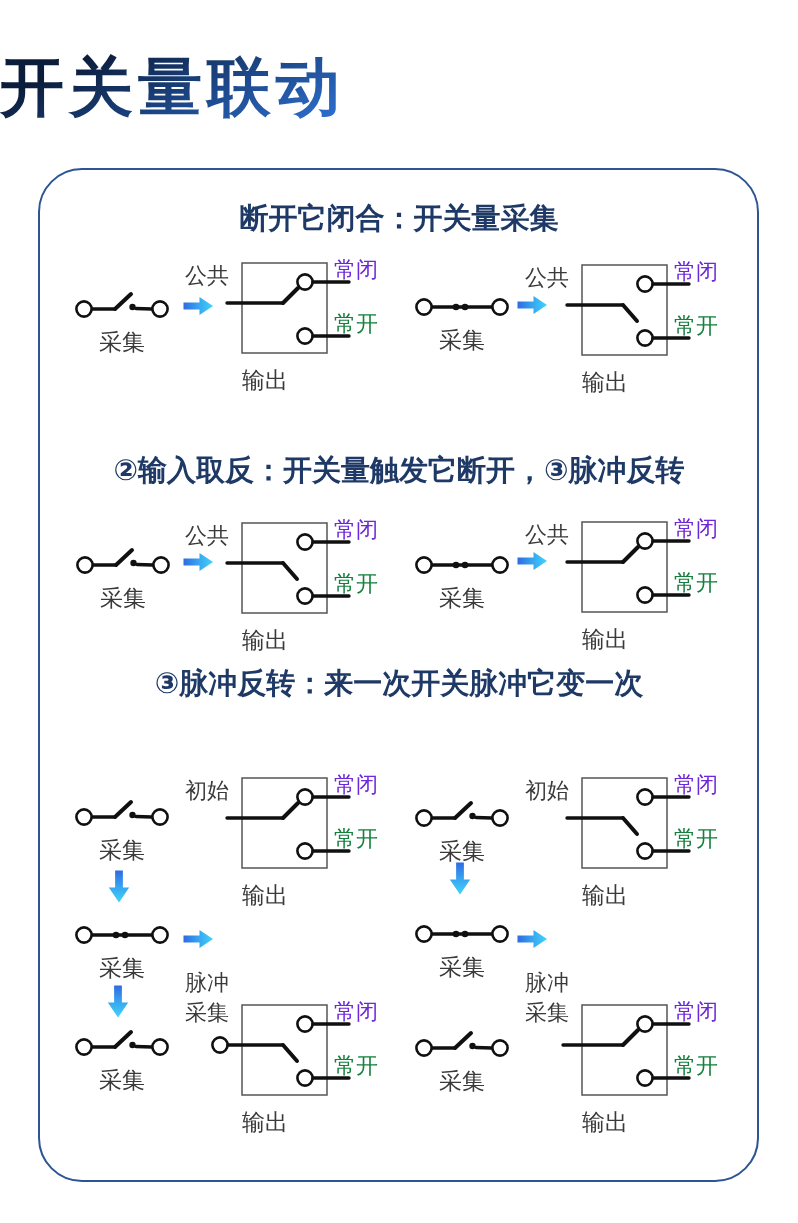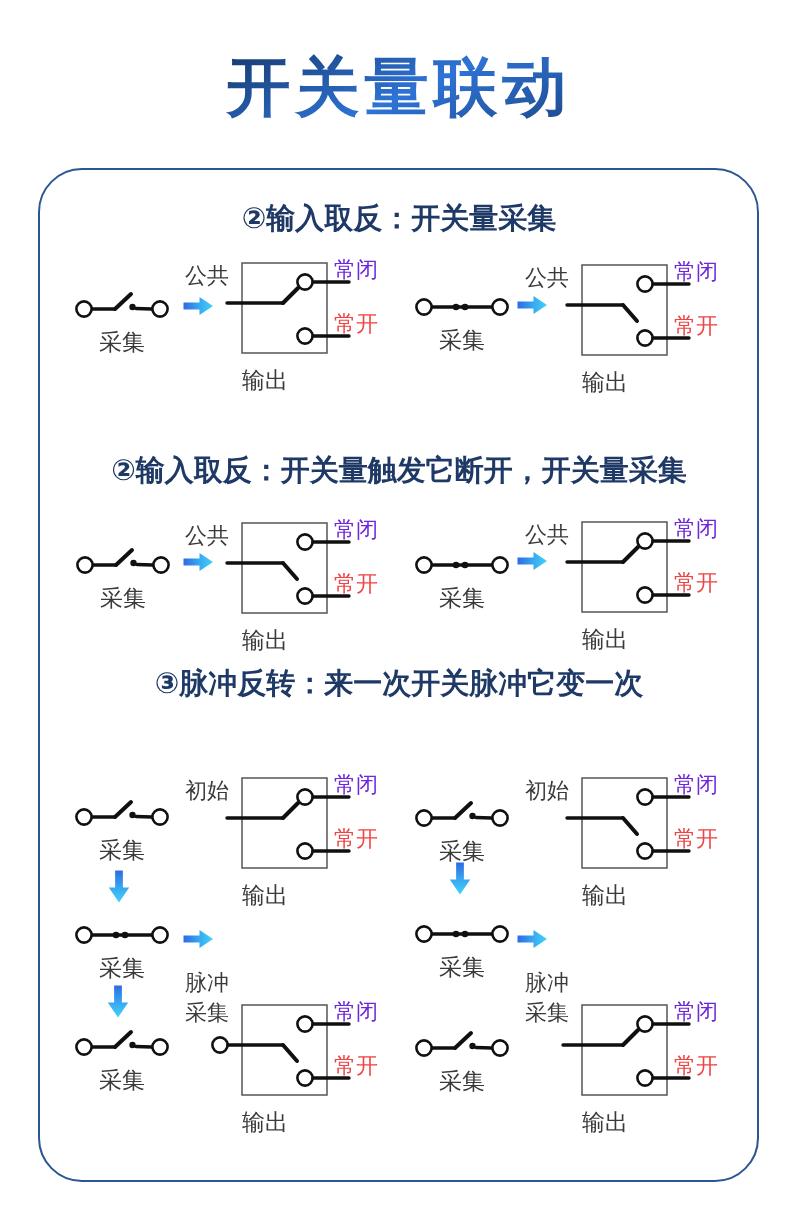--- a/index.html
+++ b/index.html
@@ -1,35 +1,35 @@
 <!DOCTYPE html>
 <html><head>
 <meta charset="utf-8">
 <style>
   html,body{margin:0;padding:0;background:#fff;}
   .stage{position:relative;width:798px;height:1223px;background:#fff;overflow:hidden;
          font-family:"DejaVu Sans","Liberation Sans",sans-serif;}
-  .title{position:absolute;top:44px;left:0;width:100%;text-align:center;
+  .title{position:absolute;top:44px;left:0;width:100%;
          font-size:64px;font-weight:bold;letter-spacing:5px;
          background:linear-gradient(155deg,#0c1d3c 12%,#2e73d6 52%,#14305c 90%);
          -webkit-background-clip:text;background-clip:text;color:transparent;}
   .frame{position:absolute;left:38px;top:168px;width:717px;height:1010px;
          border:2.5px solid #2b5693;border-radius:44px;}
   .heading{position:absolute;left:0;width:100%;text-align:center;
            font-size:29px;font-weight:bold;color:#1e3966;}
   .sw{position:absolute;width:96px;}
   .sw svg{display:block;width:96px;height:34px;}
   .sw-label{margin-top:2px;text-align:center;font-size:23px;font-weight:500;color:#3a3a3a;}
   .relay{position:absolute;width:210px;height:140px;}
   .relay svg.circ{position:absolute;left:0;top:0;width:210px;height:140px;}
   .rb-top{position:absolute;left:0;top:6px;width:52px;text-align:left;
           font-size:22px;font-weight:500;color:#3a3a3a;}
   .rb-top.two{top:-29px;line-height:30px;}
   .rb-nc{position:absolute;left:149px;top:0px;font-size:22px;font-weight:500;color:#6d28d9;}
-  .rb-no{position:absolute;left:149px;top:54px;font-size:22px;font-weight:500;color:#ef4444;}
+  .rb-no{position:absolute;left:149px;top:54px;font-size:22px;font-weight:500;color:#15803d;}
   .rb-out{position:absolute;left:57px;top:110px;width:85px;text-align:left;
           font-size:23px;font-weight:500;color:#3a3a3a;}
   .arrow-r{position:absolute;width:31px;height:20px;}
   .arrow-d{position:absolute;width:24px;height:33px;}
   .cl{stroke:#101010;stroke-width:3.4;stroke-linecap:round;fill:none;}
   .lever{stroke-width:4;}
   .term{fill:#fff;stroke:#101010;stroke-width:2.6;}
   .dot{fill:#101010;}
   .box{fill:none;stroke:#555;stroke-width:1.5;}
 </style>
@@ -50,22 +50,22 @@
     </linearGradient>
   </defs>
 </svg>
 
 <div class="stage">
 
   <div class="title">开关量联动</div>
 
   <div class="frame"></div>
 
-  <div class="heading" style="top:199px">②输入取反：开关量采集</div>
-  <div class="heading" style="top:451px">②输入取反：开关量触发它断开，开关量采集</div>
+  <div class="heading" style="top:199px">断开它闭合：开关量采集</div>
+  <div class="heading" style="top:451px">②输入取反：开关量触发它断开，③脉冲反转</div>
   <div class="heading" style="top:664px">③脉冲反转：来一次开关脉冲它变一次</div>
 
   <div class="sw" style="left:74px;top:291px">
     <svg viewBox="0 0 96 34">
       <line class="cl" x1="17.5" y1="18" x2="41" y2="18"></line>
       <line class="cl lever" x1="41" y1="18" x2="57" y2="3"></line>
       <circle class="dot" cx="58.5" cy="16" r="3.2"></circle>
       <line class="cl" x1="62" y1="17.5" x2="77.5" y2="18"></line>
       <circle class="term" cx="10" cy="18" r="7.6"></circle>
         <circle class="term" cx="86" cy="18" r="7.6"></circle>

